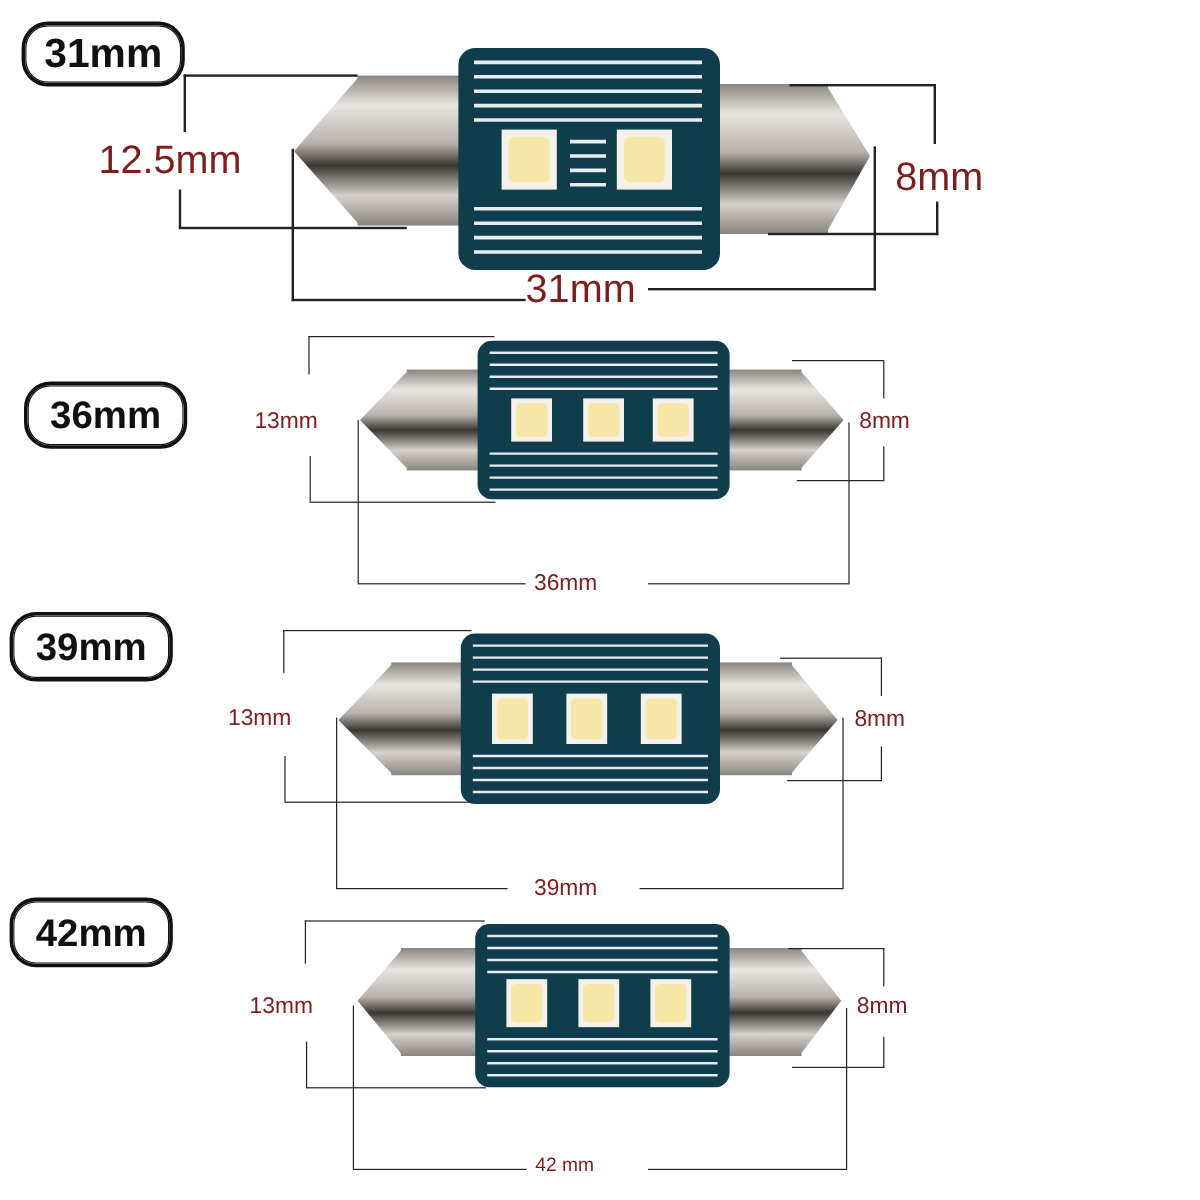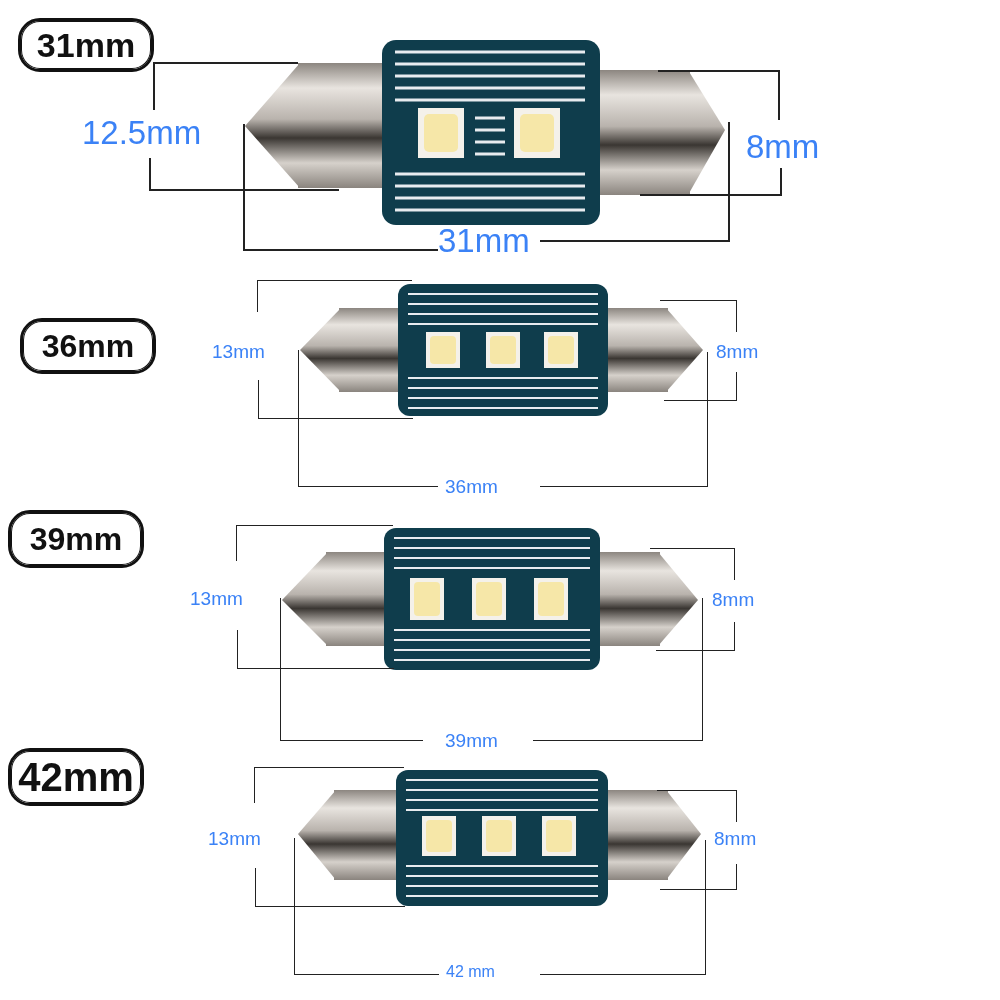--- a/index.html
+++ b/index.html
@@ -3,21 +3,21 @@
 <meta charset="utf-8">
 <style>
   html, body { margin:0; padding:0; background:#ffffff; }
   body { width:1000px; height:1000px; position:relative; overflow:hidden; font-family:"Liberation Sans", sans-serif; }
   .badge {
     position:absolute; border:3px solid #111; border-radius:22px; background:#fff;
     font-family:"Liberation Sans", sans-serif; font-weight:bold; color:#111;
     display:flex; align-items:center; justify-content:center;
     box-shadow: 0 0 0 1px #111 inset;
   }
-  .lbl { position:absolute; color:#3b82f6; white-space:nowrap; font-family:"Liberation Sans", sans-serif; }
+  .lbl { position:absolute; color:#7f1d1d; white-space:nowrap; font-family:"Liberation Sans", sans-serif; }
   .line { position:absolute; background:#222; }
   svg { position:absolute; overflow:visible; }
 </style>
 </head>
 <body>
 
 <svg width="0" height="0" style="position:absolute">
   <defs>
     <linearGradient id="metal" x1="0" y1="0" x2="0" y2="1">
       <stop offset="0" stop-color="#8c8680"></stop>
@@ -151,21 +151,21 @@
 <div class="line" style="left:280px;top:740px;width:143px;height:1px;"></div>
 <div class="lbl" style="left:445px;top:730px;font-size:19px;">39mm</div>
 <div class="line" style="left:533px;top:740px;width:170px;height:1px;"></div>
 <div class="line" style="left:702px;top:598px;width:1px;height:142px;"></div>
 <div class="line" style="left:650px;top:548px;width:85px;height:1px;"></div>
 <div class="line" style="left:734px;top:548px;width:1px;height:32px;"></div>
 <div class="lbl" style="left:712px;top:589px;font-size:19px;">8mm</div>
 <div class="line" style="left:734px;top:622px;width:1px;height:28px;"></div>
 <div class="line" style="left:656px;top:650px;width:79px;height:1px;"></div>
 
-<div class="badge" style="left:8px;top:748px;width:130px;height:52px;font-size:40px;">42mm</div>
+<div class="badge" style="left:8px;top:748px;width:130px;height:52px;font-size:32px;">42mm</div>
 <svg style="left:296px;top:768px;" width="410" height="140" viewBox="0 0 410 140">
   <polygon points="2,66 40,22 40,112" fill="url(#metal)"></polygon>
   <rect x="38" y="22" width="68" height="90" fill="url(#metal)"></rect>
   <rect x="308" y="22" width="64" height="90" fill="url(#metal)"></rect>
   <polygon points="370,22 405,66 370,112" fill="url(#metal)"></polygon>
   <rect x="100" y="2" width="212" height="136" rx="12" fill="#0f3d4c"></rect>
   <g stroke="#e8ecef" stroke-width="2">
     <line x1="110" y1="12" x2="302" y2="12"></line>
       <line x1="110" y1="22" x2="302" y2="22"></line>
       <line x1="110" y1="32" x2="302" y2="32"></line>

